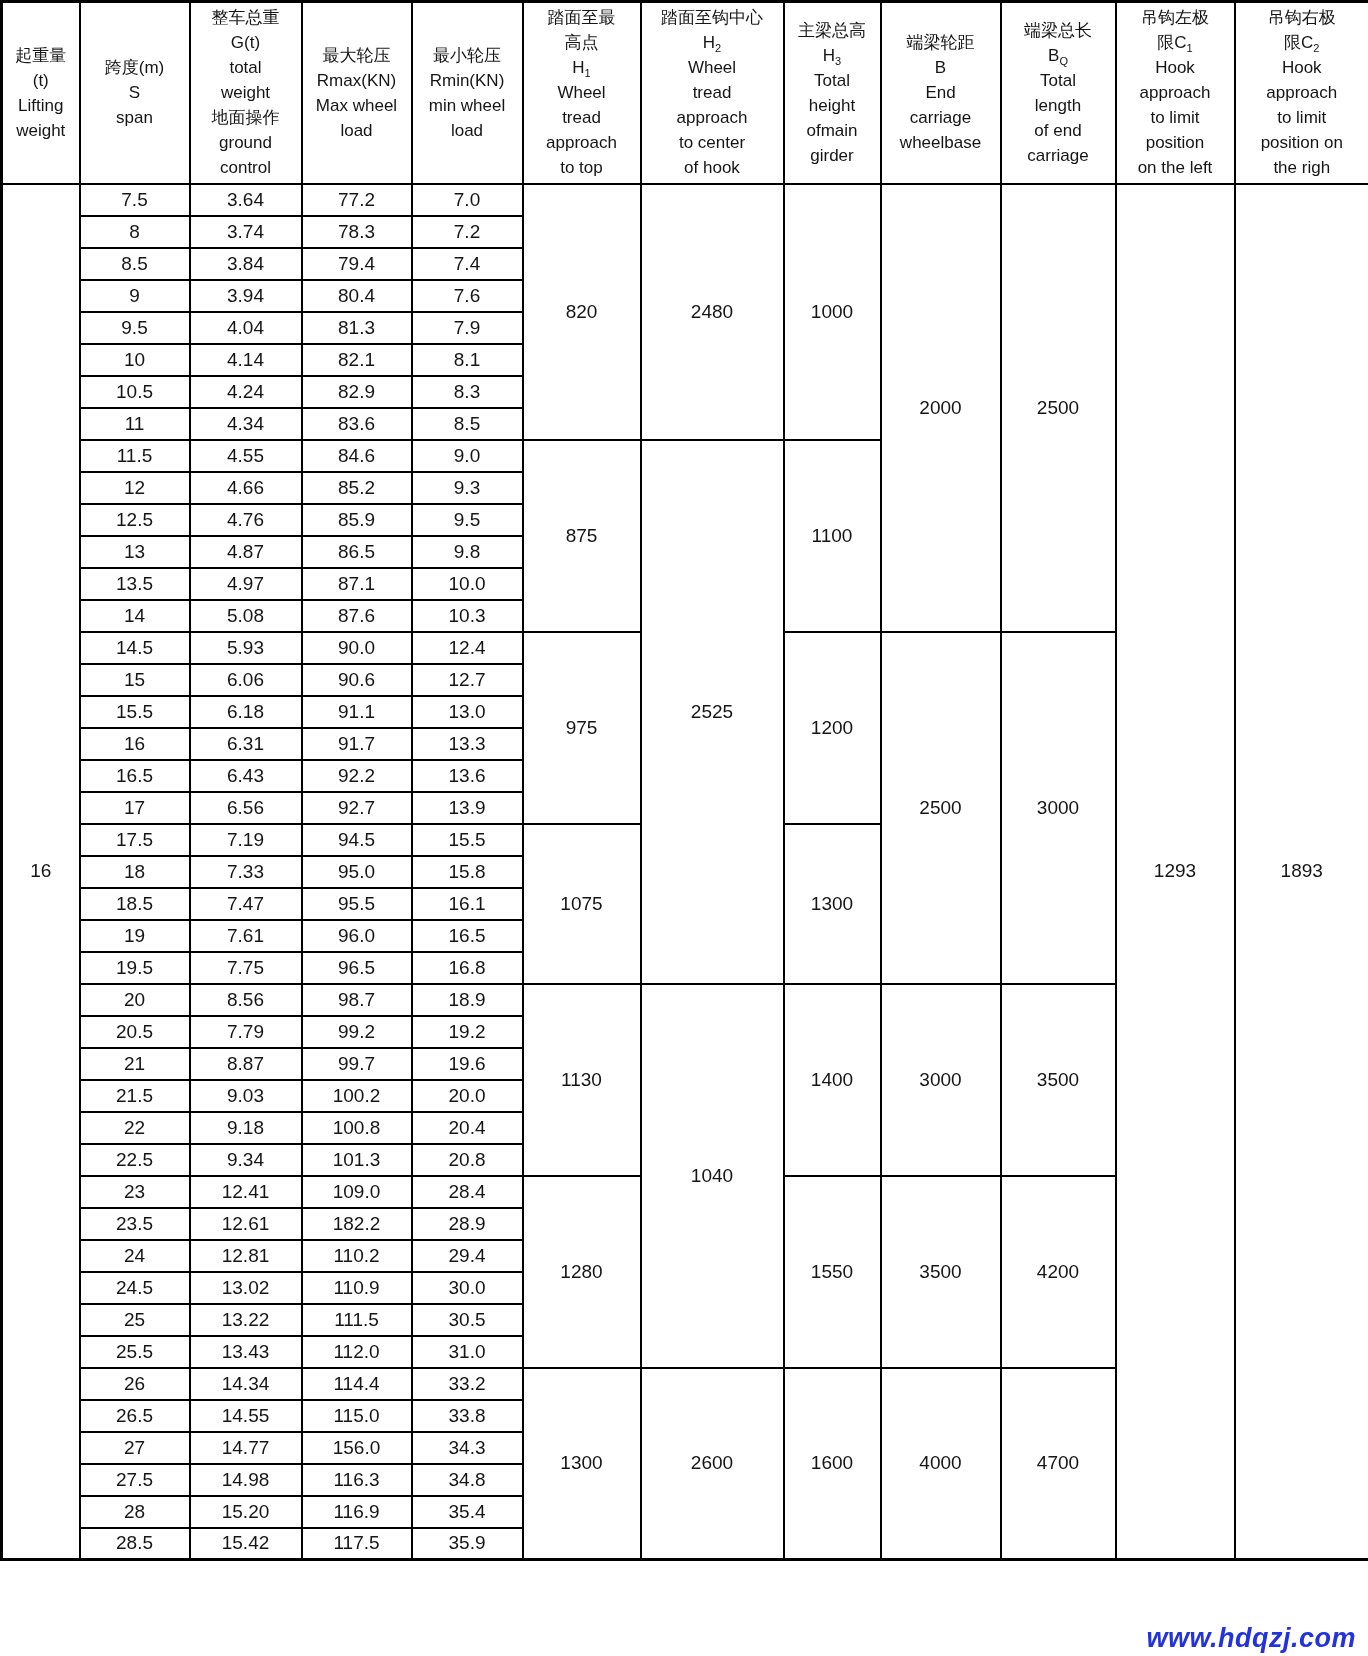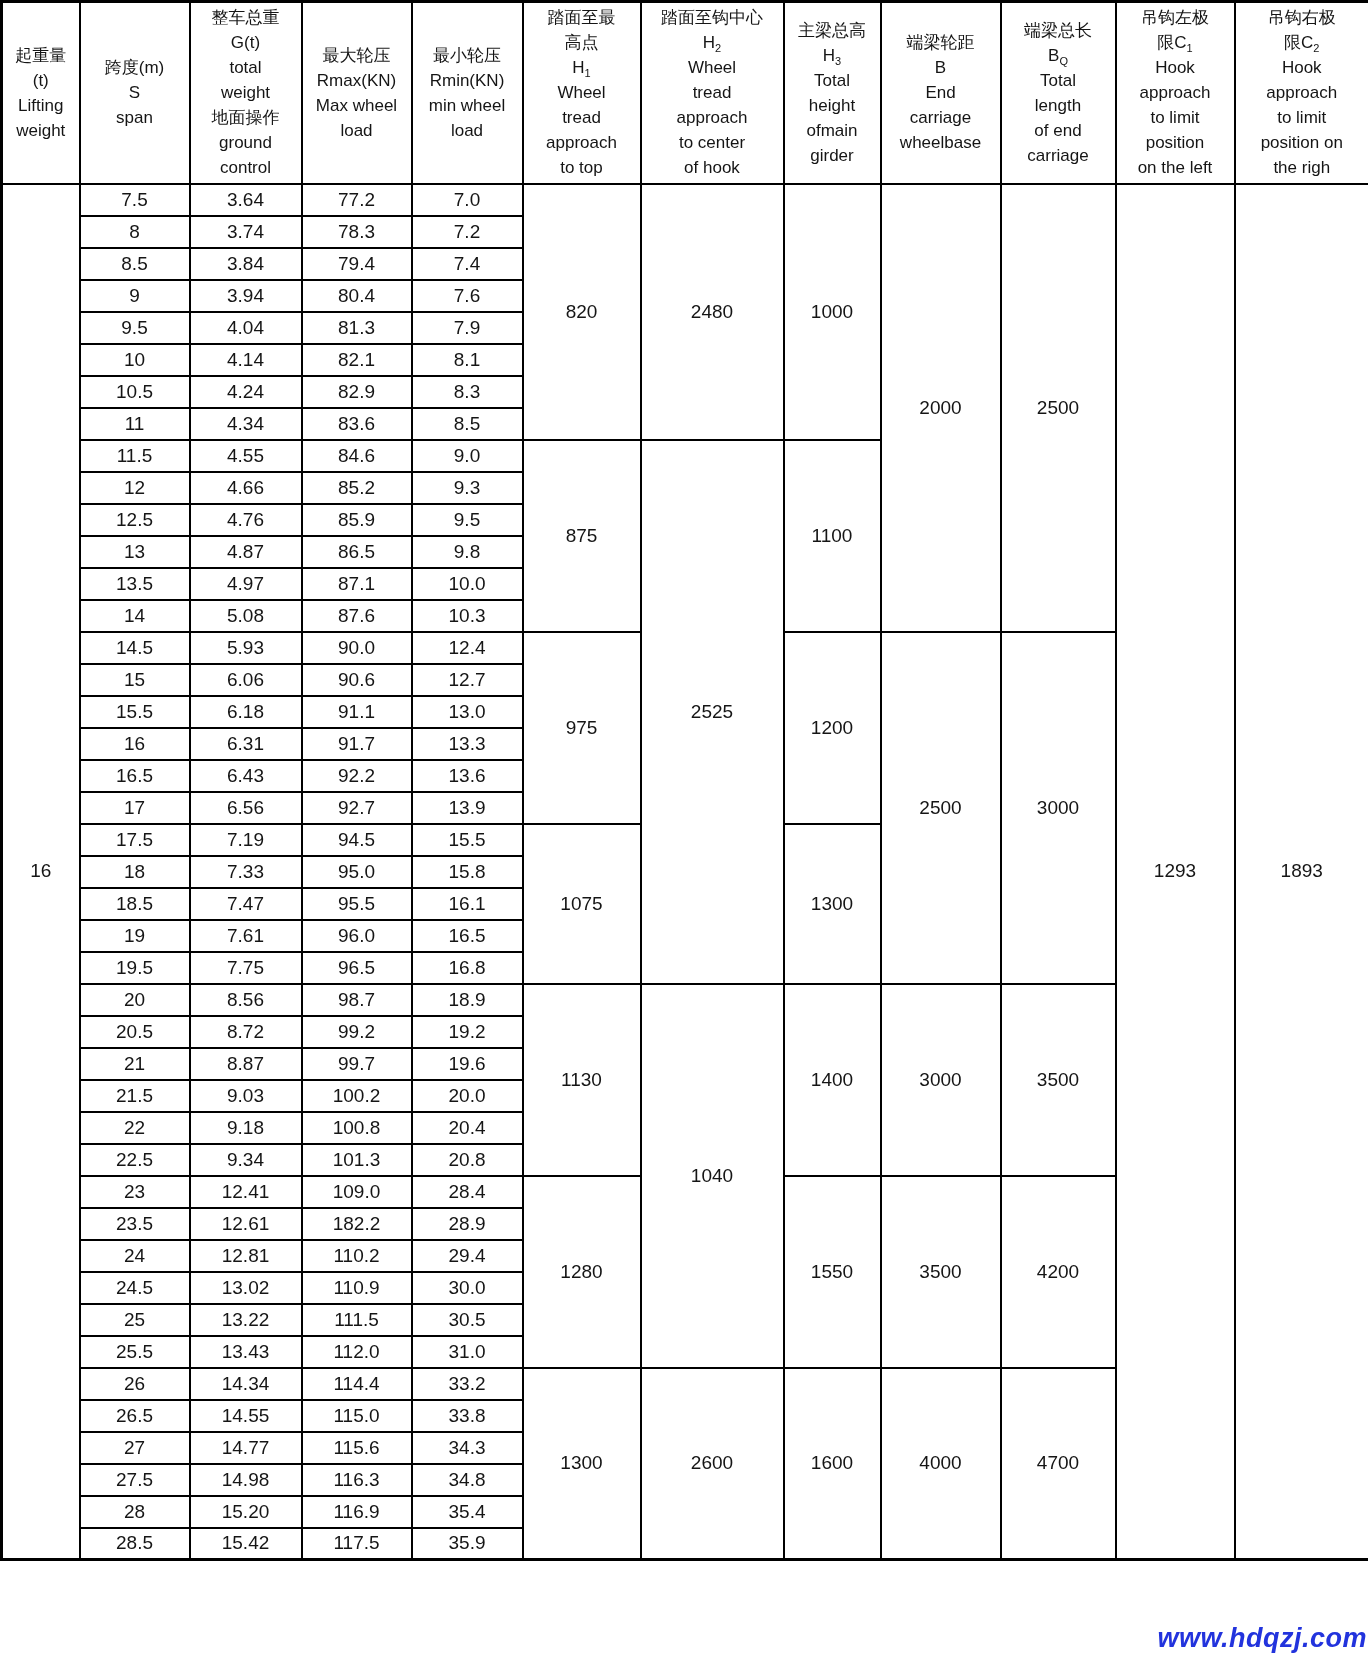--- a/index.html
+++ b/index.html
@@ -30,21 +30,21 @@
   thead th {
     font-weight: normal;
     font-size: 17px;
     line-height: 25px;
   }
   thead th sub { font-size: 11px; line-height: 0; }
   tbody tr { height: 32px; }
   tbody td { font-size: 19px; }
   .watermark {
     position: absolute;
-    right: 1px;
+    right: 12px;
     bottom: 2px;
     font-size: 27px;
     font-weight: bold;
     font-style: italic;
     letter-spacing: 0.5px;
     white-space: nowrap;
   }
 </style>
 </head>
 <body>
@@ -255,21 +255,21 @@
           <td>98.7</td>
           <td>18.9</td>
           <td rowspan="6">1130</td>
           <td rowspan="12">1040</td>
           <td rowspan="6">1400</td>
           <td rowspan="6">3000</td>
           <td rowspan="6">3500</td>
         </tr>
         <tr>
           <td>20.5</td>
-          <td>8.72</td>
+          <td>7.79</td>
           <td>99.2</td>
           <td>19.2</td>
         </tr>
         <tr>
           <td>21</td>
           <td>8.87</td>
           <td>99.7</td>
           <td>19.6</td>
         </tr>
         <tr>
@@ -343,21 +343,21 @@
         </tr>
         <tr>
           <td>26.5</td>
           <td>14.55</td>
           <td>115.0</td>
           <td>33.8</td>
         </tr>
         <tr>
           <td>27</td>
           <td>14.77</td>
-          <td>115.6</td>
+          <td>156.0</td>
           <td>34.3</td>
         </tr>
         <tr>
           <td>27.5</td>
           <td>14.98</td>
           <td>116.3</td>
           <td>34.8</td>
         </tr>
         <tr>
           <td>28</td>

